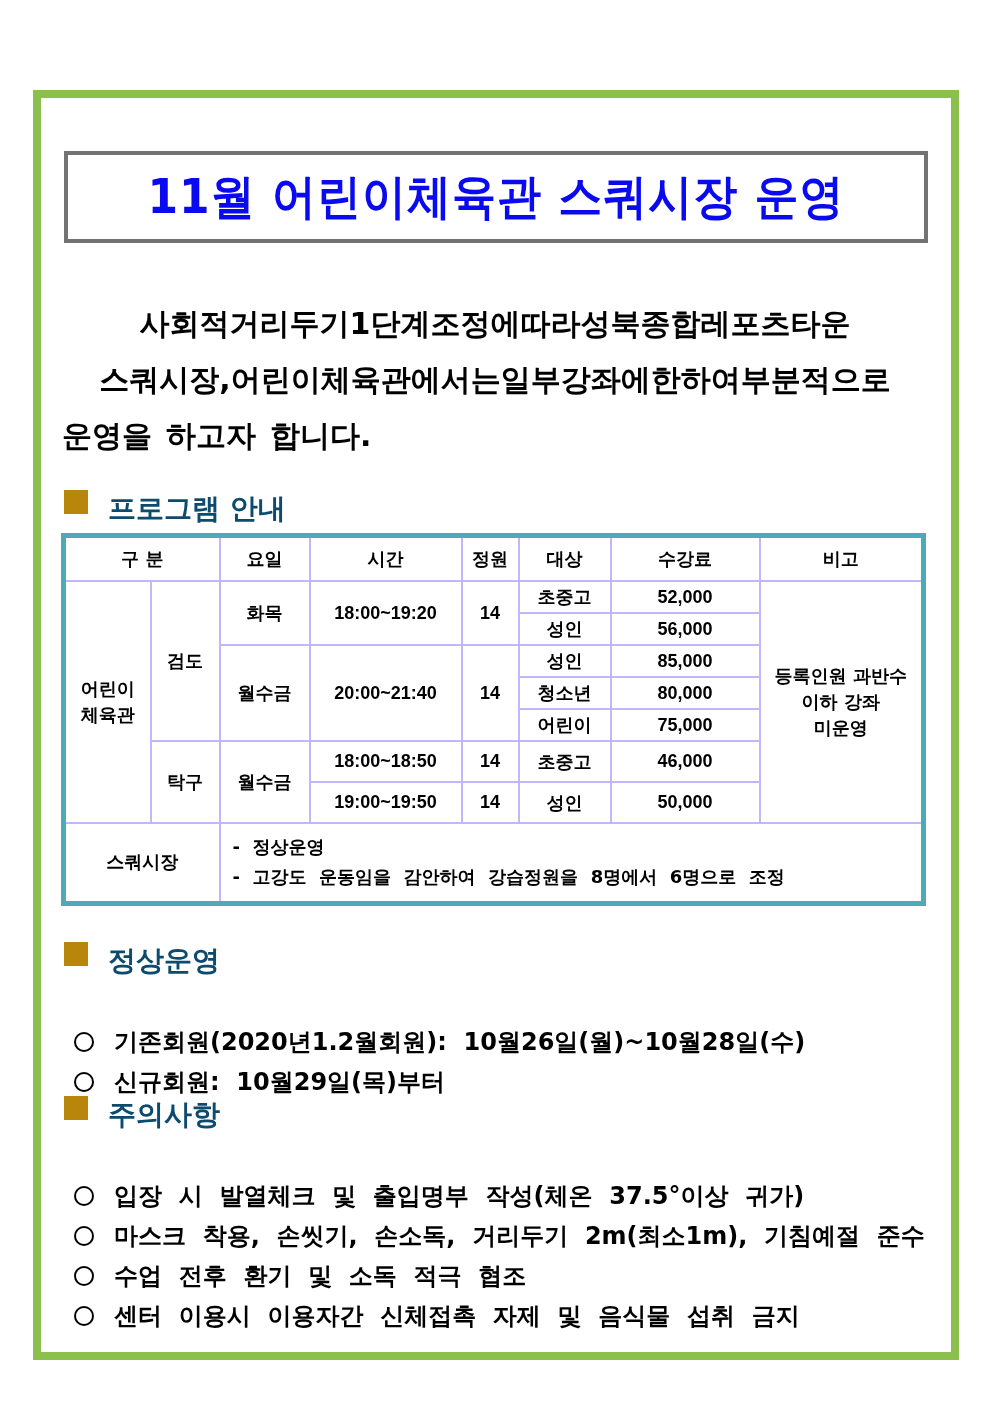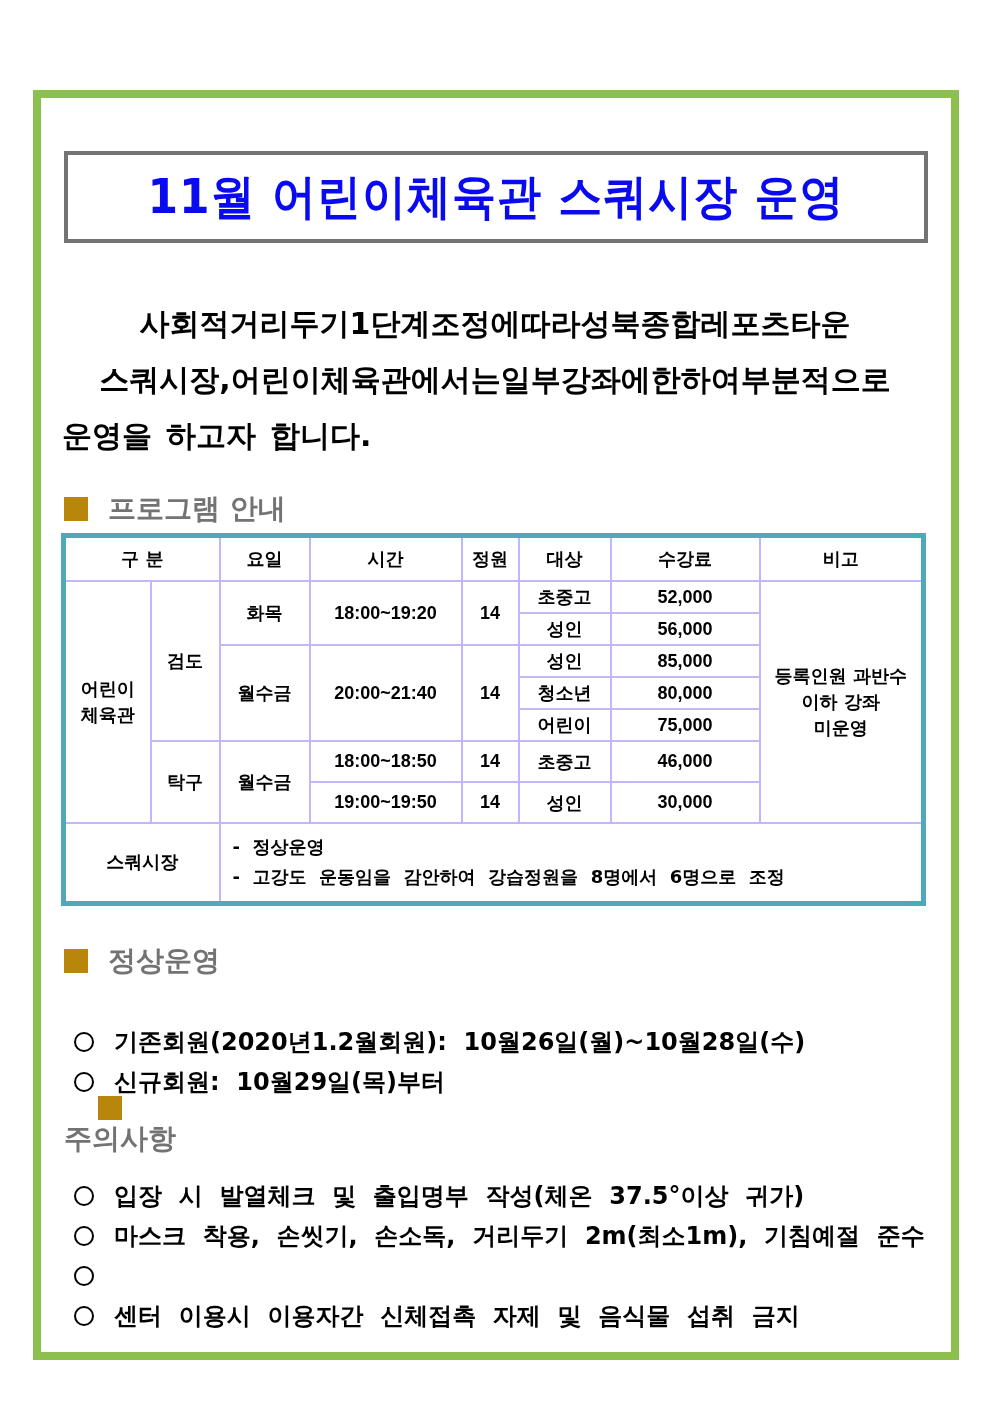--- a/index.html
+++ b/index.html
@@ -8,22 +8,22 @@
   .page-frame { position: absolute; left: 33px; top: 90px; width: 910px; height: 1254px;
                 border: 8px solid #8BC04F; }
   .title-box { position: absolute; left: 64px; top: 151px; width: 856px; height: 84px;
                border: 4px solid #737373; display: flex; align-items: center; justify-content: center; }
   .title-text { font-size: 44px; font-weight: bold; color: #0A0AF0; letter-spacing: 1px;
                 font-family: "DejaVu Sans", sans-serif; transform: scaleY(1.08); }
   .intro { position: absolute; left: 62px; top: 296px; width: 866px; }
   .intro-line { font-size: 30px; font-weight: bold; line-height: 56px; height: 56px;
                 display: flex; justify-content: center; white-space: nowrap; letter-spacing: 0; }
   .intro-line.last { justify-content: flex-start; gap: 14px; }
-  .section-heading { position: absolute; left: 64px; display: flex; align-items: center;
-                     font-size: 28px; font-weight: bold; color: #737373; }
+  .section-heading { position: absolute; left: 64px; display: flex; align-items: flex-start;
+                     font-size: 28px; font-weight: bold; color: #0c4a6e; }
   .section-heading .sq { width: 24px; height: 24px; background: #B8860B; margin-right: 20px; display: inline-block; }
   table.program { position: absolute; left: 61px; top: 533px; width: 865px; border-collapse: collapse;
                   border: 5px solid #4EAAB6; table-layout: fixed; }
   table.program td, table.program th { border: 2px solid #c4b5fd; text-align: center; vertical-align: middle;
                   padding: 0; font-size: 18px; font-weight: bold; }
   table.program th { height: 42px; font-weight: bold; }
   .num { font-family: "Liberation Sans", sans-serif; font-size: 18px; font-weight: bold; }
   .note-cell { line-height: 26px; }
   .squash-desc { text-align: left !important; padding-left: 12px !important; line-height: 30px; }
   .bullet-list { position: absolute; left: 74px; margin-top: 38px; }
@@ -133,21 +133,21 @@
     <td rowspan="2">월수금</td>
     <td class="num">18:00~18:50</td>
     <td class="num">14</td>
     <td>초중고</td>
     <td class="num">46,000</td>
   </tr>
   <tr style="height:41px">
     <td class="num">19:00~19:50</td>
     <td class="num">14</td>
     <td>성인</td>
-    <td class="num">30,000</td>
+    <td class="num">50,000</td>
   </tr>
 
   <tr style="height:80px">
     <td colspan="2">스쿼시장</td>
     <td colspan="6" class="squash-desc">
       <div style="white-space:pre;">-  정상운영</div>
       <div style="white-space:pre;">-  고강도  운동임을  감안하여  강습정원을  8명에서  6명으로  조정</div>
     </td>
   </tr>
 </tbody>
@@ -161,33 +161,34 @@
   <div class="bullet-item">
     <span class="circle"></span>
     <span style="white-space:pre;">기존회원(2020년1.2월회원):  10월26일(월)~10월28일(수)</span>
   </div>
   <div class="bullet-item">
     <span class="circle"></span>
     <span style="white-space:pre;">신규회원:  10월29일(목)부터</span>
   </div>
 </div>
 
-<div class="section-heading" style="top:1096px;flex-direction:column;">
+<div class="section-heading" style="top:1096px;">
   <span class="sq"></span>
   <span>주의사항</span>
 </div>
 <div class="bullet-list" style="top:1138px;">
   <div class="bullet-item">
     <span class="circle"></span>
     <span style="white-space:pre;">입장  시  발열체크  및  출입명부  작성(체온  37.5°이상  귀가)</span>
   </div>
   <div class="bullet-item">
     <span class="circle"></span>
     <span style="white-space:pre;">마스크  착용,  손씻기,  손소독,  거리두기  2m(최소1m),  기침예절  준수</span>
   </div>
   <div class="bullet-item">
     <span class="circle"></span>
+    <span style="white-space:pre;">수업  전후  환기  및  소독  적극  협조</span>
   </div>
   <div class="bullet-item">
     <span class="circle"></span>
     <span style="white-space:pre;">센터  이용시  이용자간  신체접촉  자제  및  음식물  섭취  금지</span>
   </div>
 </div>
 
 </body></html>

